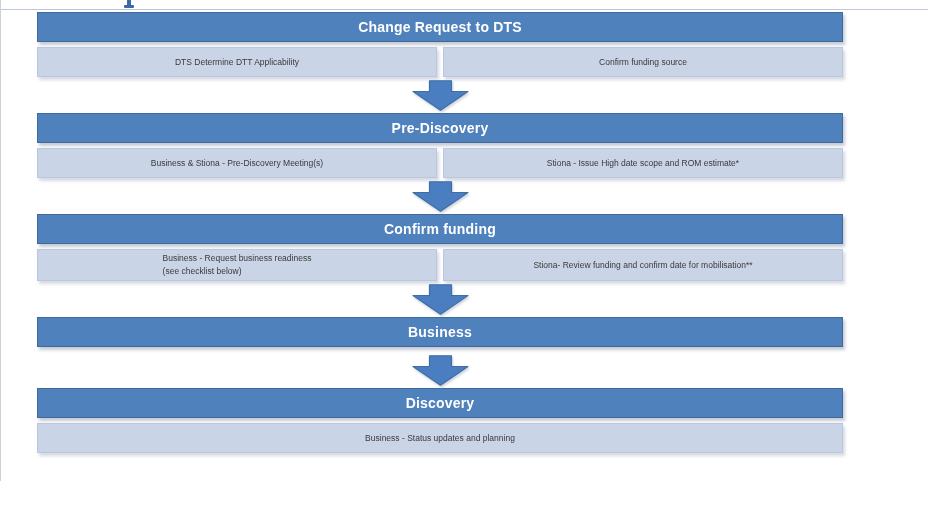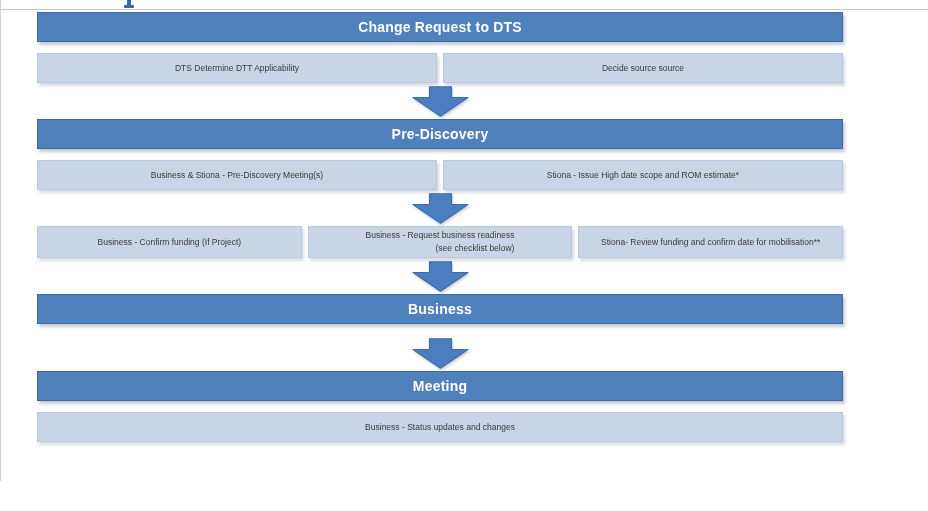--- a/index.html
+++ b/index.html
@@ -15,27 +15,27 @@
   .heading-fragment .stem { position:absolute; left:3px; top:0; width:4px; height:6px; background:#3c68a8; }
   .heading-fragment .base { position:absolute; left:0;  top:5px; width:10px; height:3px; background:#3c68a8; border-radius:1px; }
 
   .chart { position:absolute; left:37px; top:12px; width:806px; }
 
   .stage-header {
     height:30px; background:#4f81bd; border:1px solid #41689b; box-sizing:border-box;
     color:#ffffff; font-size:14px; font-weight:600; letter-spacing:0.2px;
     display:flex; align-items:center; justify-content:center;
     box-shadow:2px 3px 3px rgba(150,160,178,0.55);
-    margin-bottom:11px;
+    margin-bottom:5px;
   }
   .stage-row { display:flex; gap:6px; }
   .stage-cell {
     flex:1; min-height:30px; background:#c9d4e6; border:1px solid #bac7dd; box-sizing:border-box;
     color:#3a3a3a; font-size:8.5px; line-height:1.5;
-    display:flex; align-items:center; justify-content:center; text-align:right;
+    display:flex; align-items:center; justify-content:center; text-align:left;
     white-space:pre-line; padding:2px 12px;
     box-shadow:2px 3px 3px rgba(165,174,190,0.45);
   }
   .stage-row.two-line .stage-cell { min-height:32px; }
   .arrow-wrap { height:36px; display:flex; align-items:center; justify-content:center; }
   .arrow-wrap svg { display:block; filter:drop-shadow(1px 2px 1px rgba(160,170,185,0.5)); }
 </style>
 </head>
 <body>
 
@@ -45,57 +45,57 @@
   <div class="heading-fragment">
     <div class="stem"></div>
       <div class="base"></div>
   </div>
 
   <div class="chart">
 
     <div class="stage-header">Change Request to DTS</div>
     <div class="stage-row">
       <div class="stage-cell">DTS Determine DTT Applicability</div>
-      <div class="stage-cell">Decide source source</div>
+      <div class="stage-cell">Confirm funding source</div>
     </div>
     <div class="arrow-wrap">
       <svg width="57" height="31" viewBox="0 0 57 31">
         <polygon points="17.5,0.75 39.5,0.75 39.5,11.5 56,11.5 28.5,30.25 1,11.5 17.5,11.5" fill="#4a7ec0" stroke="#3f6ea6" stroke-width="1.2" stroke-linejoin="round"></polygon>
       </svg>
     </div>
 
     <div class="stage-header">Pre-Discovery</div>
     <div class="stage-row">
       <div class="stage-cell">Business &amp; Stiona - Pre-Discovery Meeting(s)</div>
       <div class="stage-cell">Stiona - Issue High date scope and ROM estimate*</div>
     </div>
     <div class="arrow-wrap">
       <svg width="57" height="31" viewBox="0 0 57 31">
         <polygon points="17.5,0.75 39.5,0.75 39.5,11.5 56,11.5 28.5,30.25 1,11.5 17.5,11.5" fill="#4a7ec0" stroke="#3f6ea6" stroke-width="1.2" stroke-linejoin="round"></polygon>
       </svg>
     </div>
 
+    <div class="stage-header">Confirm funding</div>
     <div class="stage-row two-line">
-      <div class="stage-cell">Business - Confirm funding (If Project)</div>
       <div class="stage-cell">Business - Request business readiness
 (see checklist below)</div>
       <div class="stage-cell">Stiona- Review funding and confirm date for mobilisation**</div>
     </div>
     <div class="arrow-wrap">
       <svg width="57" height="31" viewBox="0 0 57 31">
         <polygon points="17.5,0.75 39.5,0.75 39.5,11.5 56,11.5 28.5,30.25 1,11.5 17.5,11.5" fill="#4a7ec0" stroke="#3f6ea6" stroke-width="1.2" stroke-linejoin="round"></polygon>
       </svg>
     </div>
 
     <div class="stage-header">Business</div>
     <div class="arrow-wrap">
       <svg width="57" height="31" viewBox="0 0 57 31">
         <polygon points="17.5,0.75 39.5,0.75 39.5,11.5 56,11.5 28.5,30.25 1,11.5 17.5,11.5" fill="#4a7ec0" stroke="#3f6ea6" stroke-width="1.2" stroke-linejoin="round"></polygon>
       </svg>
     </div>
 
-    <div class="stage-header">Meeting</div>
+    <div class="stage-header">Discovery</div>
     <div class="stage-row">
-      <div class="stage-cell">Business - Status updates and changes</div>
+      <div class="stage-cell">Business - Status updates and planning</div>
     </div>
 
   </div>
 </div>
 
 </body></html>

